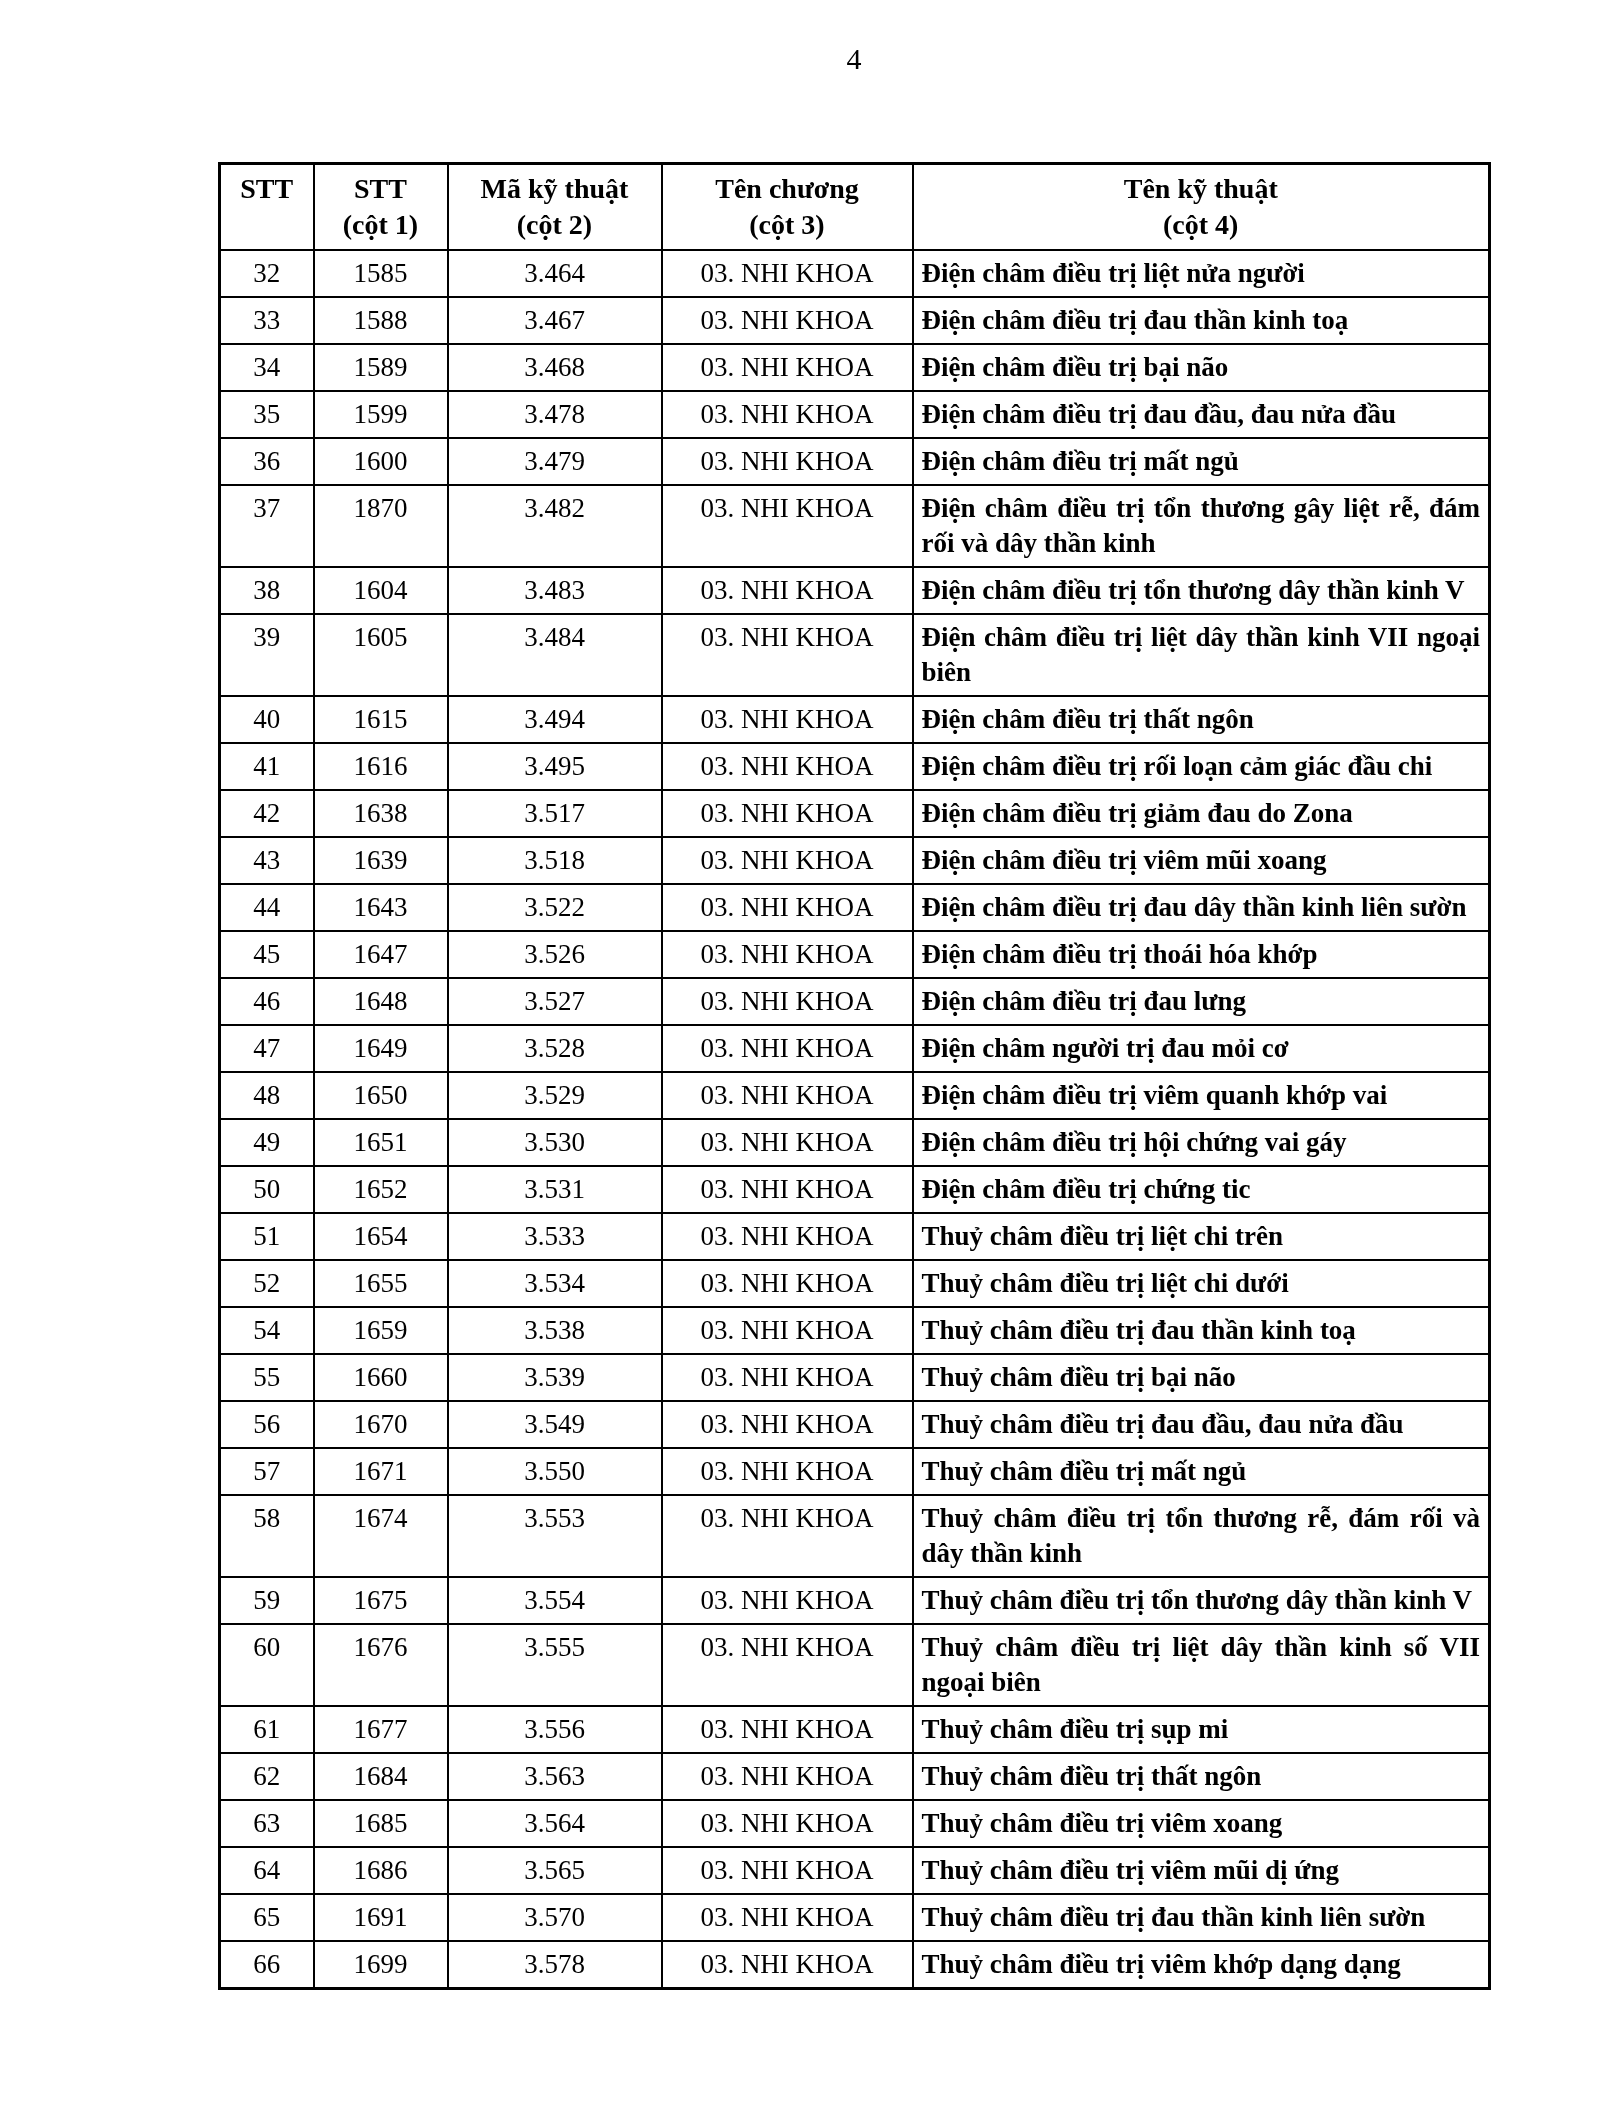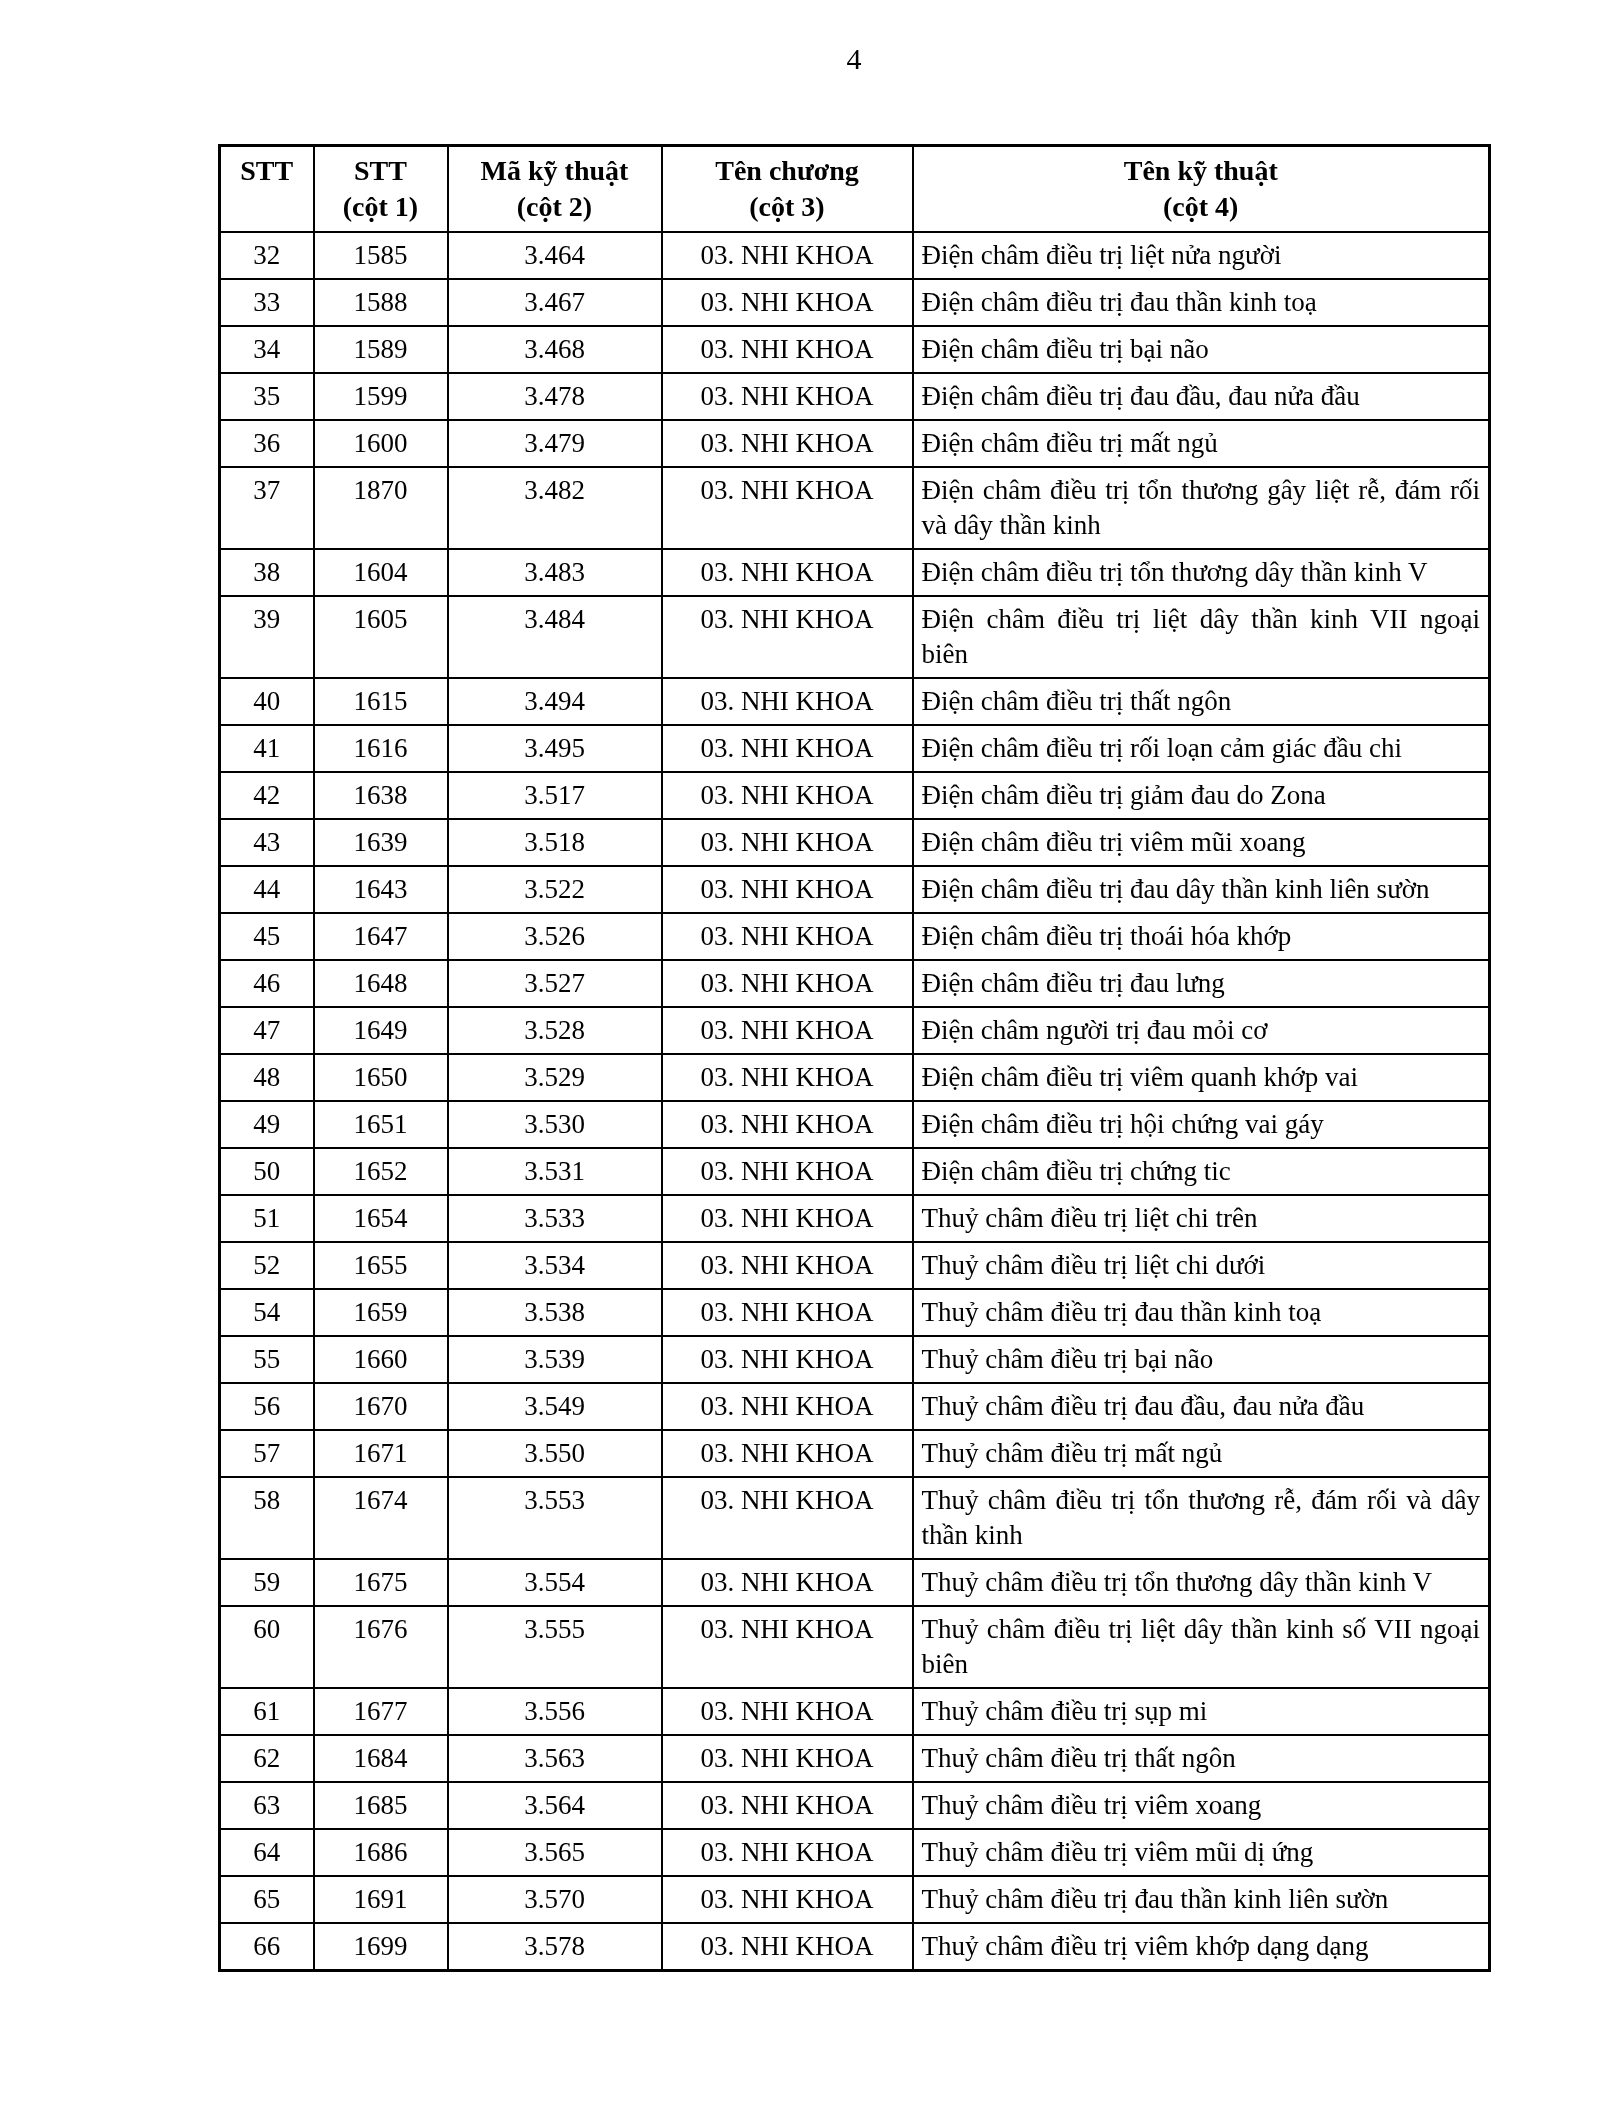--- a/index.html
+++ b/index.html
@@ -25,41 +25,41 @@
     text-align: center;
     font-size: 30px;
     line-height: 34px;
     margin-top: 42px;
     height: 40px;
   }
   table.doc-table {
     border-collapse: collapse;
     table-layout: fixed;
     width: 1270px;
-    margin-top: 62px;
+    margin-top: 80px;
     border: 3px solid #000000;
   }
   .doc-table th, .doc-table td {
     border: 2px solid #000000;
     vertical-align: top;
     font-size: 27px;
     line-height: 35px;
     padding: 5px 8px;
     overflow: hidden;
   }
   .doc-table th {
     font-weight: bold;
     text-align: center;
     font-size: 28px;
     line-height: 36px;
     padding: 6px 4px;
   }
   .col-stt, .col-stt-cot1, .col-ma-ky-thuat { text-align: center; }
   .col-ten-chuong { text-align: center; padding-left: 12px; }
-  .col-ten-ky-thuat { text-align: justify; padding-left: 12px; padding-right: 10px; }
+  .col-ten-ky-thuat { text-align: justify; padding-left: 12px; padding-right: 10px; font-weight: bold; }
   .hdr-line2 { font-weight: bold; }
 </style>
 </head>
 <body>
 
 <div class="content">
 
   <div class="page-number">4</div>
 
   <table class="doc-table">

